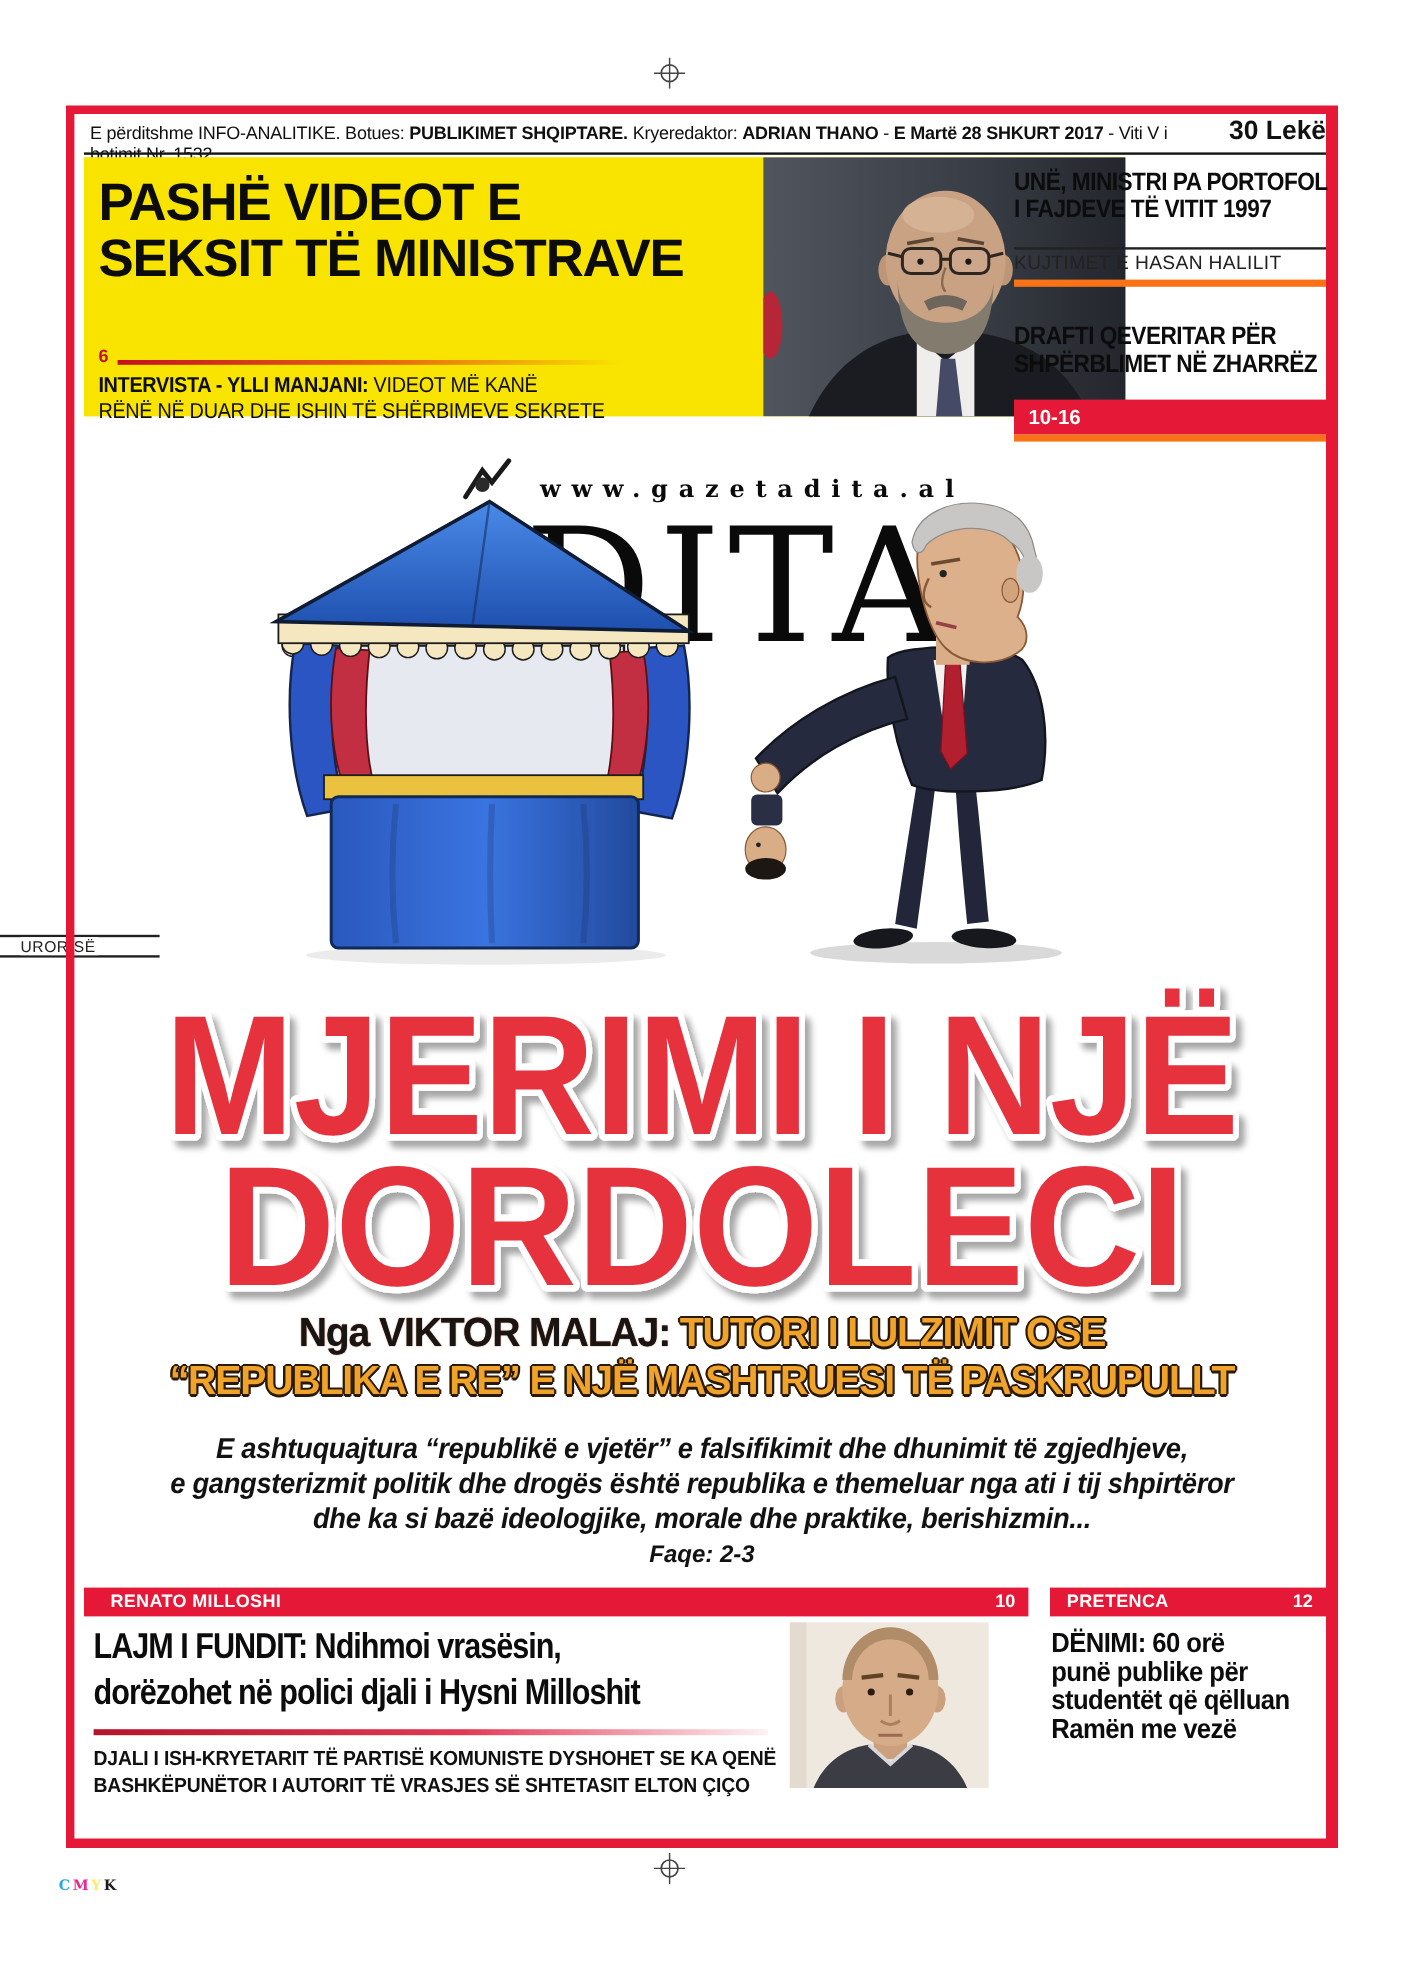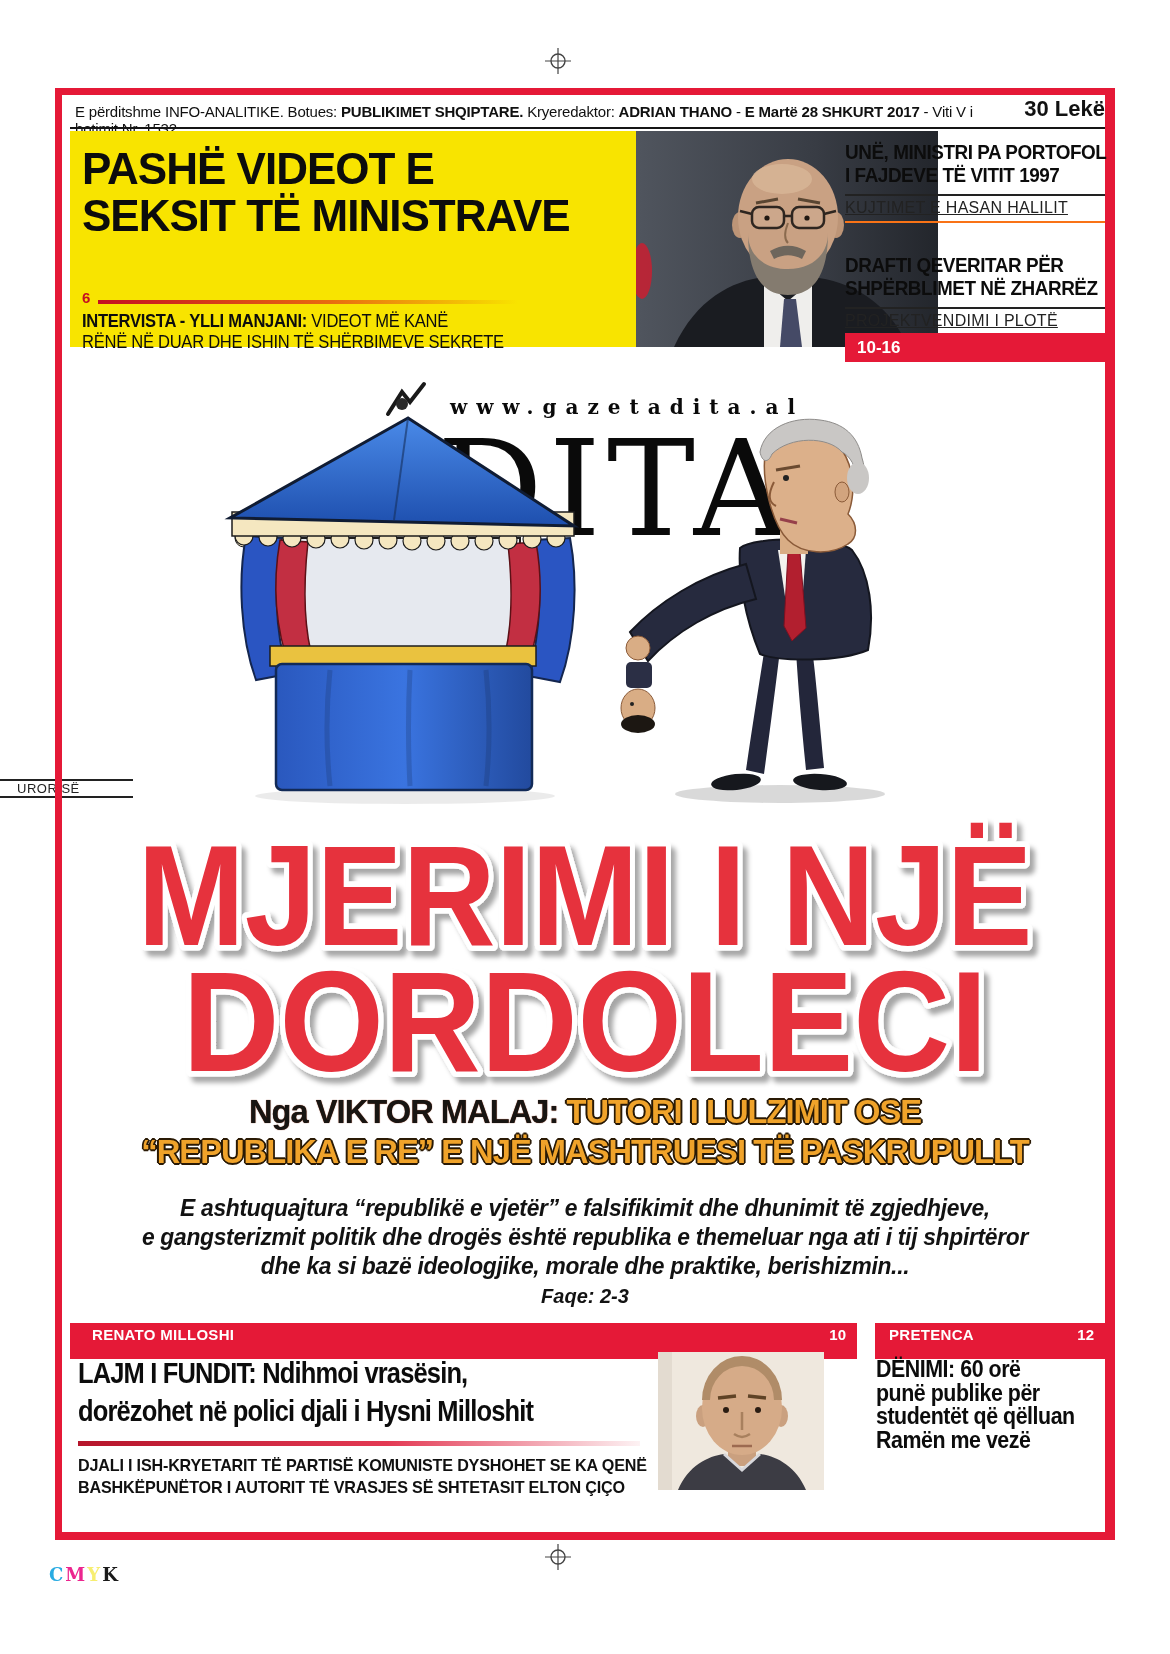--- a/index.html
+++ b/index.html
@@ -11,43 +11,43 @@
   html,body{margin:0;padding:0;background:#fff;}
   .canvas{position:relative;width:1170px;height:1654px;background:#fff;overflow:hidden;
           font-family:"Liberation Sans","DejaVu Sans",sans-serif;color:#111;}
   .frame{position:absolute;left:55px;top:88px;width:1060px;height:1452px;box-sizing:border-box;
          border-style:solid;border-color:var(--red);border-width:7px 10px 8px 7px;z-index:2;pointer-events:none;}
   
   .regmark{position:absolute;z-index:1;}
   .fold-line{position:absolute;left:0;width:133px;height:2px;background:#222;z-index:1;}
   .fold-text{position:absolute;left:1px;top:781px;font-size:13px;letter-spacing:.5px;color:#222;z-index:1;background:#fff;padding-right:2px;margin-left:16px;}
   .cmyk{position:absolute;left:49px;top:1564px;z-index:1;font-family:"DejaVu Serif","Liberation Serif",serif;
-        font-size:18px;letter-spacing:2px;font-weight:bold;}
+        font-size:12px;letter-spacing:2px;font-weight:bold;}
   .cmyk .c{color:#29abe2}.cmyk .m{color:#ec268f}.cmyk .y{color:#f7ee70}.cmyk .k{color:#1a1a1a}
   
   .header{position:absolute;left:75px;top:103px;width:900px;font-size:15px;letter-spacing:-.2px;z-index:3;color:#101010;}
   .b{font-weight:bold;}
   .price{position:absolute;top:96px;left:990px;width:115px;text-align:right;font-size:22px;font-weight:bold;z-index:3;}
   .header-rule{position:absolute;left:70px;top:127px;width:1035px;height:2px;background:#151515;z-index:3;}
   
   .lead-box{position:absolute;left:70px;top:131px;width:868px;height:216px;background:var(--yellow);z-index:3;}
   .lead-headline{position:absolute;left:12px;top:14px;font-weight:bold;font-size:44px;line-height:47px;
                  letter-spacing:-1px;color:#0c0c0c;}
   .lead-pageno{position:absolute;left:12px;top:158px;color:#c41022;font-weight:bold;font-size:15px;}
   .lead-grad{position:absolute;left:28px;top:169px;width:420px;height:4px;
              background:linear-gradient(to right,#c41022,#e86a10 55%,rgba(248,228,0,0));}
   .lead-kicker{position:absolute;left:12px;top:180px;font-size:18px;line-height:21px;color:#0d0d0d;
                letter-spacing:-.3px;transform:scaleX(.92);transform-origin:left top;white-space:nowrap;}
   .lead-photo{position:absolute;right:0;top:0;width:302px;height:216px;}
   
   .rightcol{position:absolute;left:845px;top:140px;width:260px;z-index:3;}
   .rc-title{font-weight:bold;font-size:21px;line-height:23px;letter-spacing:-.5px;color:#0c0c0c;
             transform:scaleX(.9);transform-origin:left top;white-space:nowrap;}
-  .rc-sub{border-top:2px solid #222;border-bottom:2px solid #f97316;padding:3px 0 4px;font-size:16px;
-          letter-spacing:.3px;color:#222;margin-top:8px;text-decoration:underline;}
+  .rc-sub{border-top:2px solid #222;border-bottom:6px solid #f97316;padding:3px 0 4px;font-size:16px;
+          letter-spacing:.3px;color:#222;margin-top:20px;}
   .rc-gap{margin-top:30px;}
   .rc-badge{position:absolute;left:845px;top:333px;width:260px;height:29px;background:var(--red);z-index:3;
             color:#fff;font-weight:bold;font-size:17px;line-height:29px;padding-left:12px;box-sizing:border-box;}
   
   .masthead-url{position:absolute;left:55px;top:395px;width:1144px;text-align:center;z-index:3;
                 font-family:"DejaVu Serif","Liberation Serif",serif;font-weight:bold;font-size:20px;
                 letter-spacing:9px;color:#0a0a0a;}
   .masthead-title{position:absolute;left:437px;top:423px;z-index:3;font-family:"DejaVu Serif","Liberation Serif",serif;
                   font-size:132px;line-height:1;letter-spacing:6px;color:#0a0a0a;}
   .cartoon{position:absolute;left:180px;top:378px;width:780px;height:440px;z-index:4;}
@@ -62,21 +62,21 @@
   .by-black{color:#181512;text-shadow:0 0 1px #7a2000;}
   .by-orange{color:var(--orange);
     text-shadow:-2px 0 0 #2a1a05,2px 0 0 #2a1a05,0 -2px 0 #2a1a05,0 2px 0 #2a1a05,
                 -1px -1px 0 #2a1a05,1px 1px 0 #2a1a05,-1px 1px 0 #2a1a05,1px -1px 0 #2a1a05;}
   .dek{position:absolute;left:55px;top:1193px;width:1060px;text-align:center;z-index:5;font-style:italic;
        font-weight:bold;font-size:24px;line-height:29px;letter-spacing:-.3px;color:#121212;
        transform:scaleX(.95);transform-origin:center top;}
   .pageref{position:absolute;left:55px;top:1285px;width:1060px;text-align:center;z-index:5;
            font-style:italic;font-weight:bold;font-size:20px;color:#121212;}
   
-  .kicker-bar{position:absolute;top:1323px;height:36px;background:var(--red);z-index:3;}
+  .kicker-bar{position:absolute;top:1323px;height:24px;background:var(--red);z-index:3;}
   .bar-label{position:absolute;left:22px;top:0;line-height:23px;color:#fff;font-weight:bold;font-size:15px;letter-spacing:.3px;}
   .bar-page{position:absolute;right:11px;top:0;line-height:23px;color:#fff;font-weight:bold;font-size:15px;}
   .bl-bar{left:70px;width:787px;}
   .br-bar{left:875px;width:230px;}
   .bl-headline{position:absolute;left:78px;top:1354px;width:700px;font-weight:bold;font-size:30px;line-height:38px;
                letter-spacing:-1px;color:#0c0c0c;transform:scaleX(.85);transform-origin:left top;z-index:3;white-space:nowrap;}
   .bl-rule{position:absolute;left:78px;top:1441px;width:562px;height:5px;z-index:3;
            background:linear-gradient(to right,#b5152b,#e33953 55%,rgba(230,90,110,.08));}
   .bl-sub{position:absolute;left:78px;top:1455px;font-weight:bold;font-size:17px;line-height:22px;
           letter-spacing:-.2px;color:#101010;transform:scaleX(.95);transform-origin:left top;z-index:3;white-space:nowrap;}

